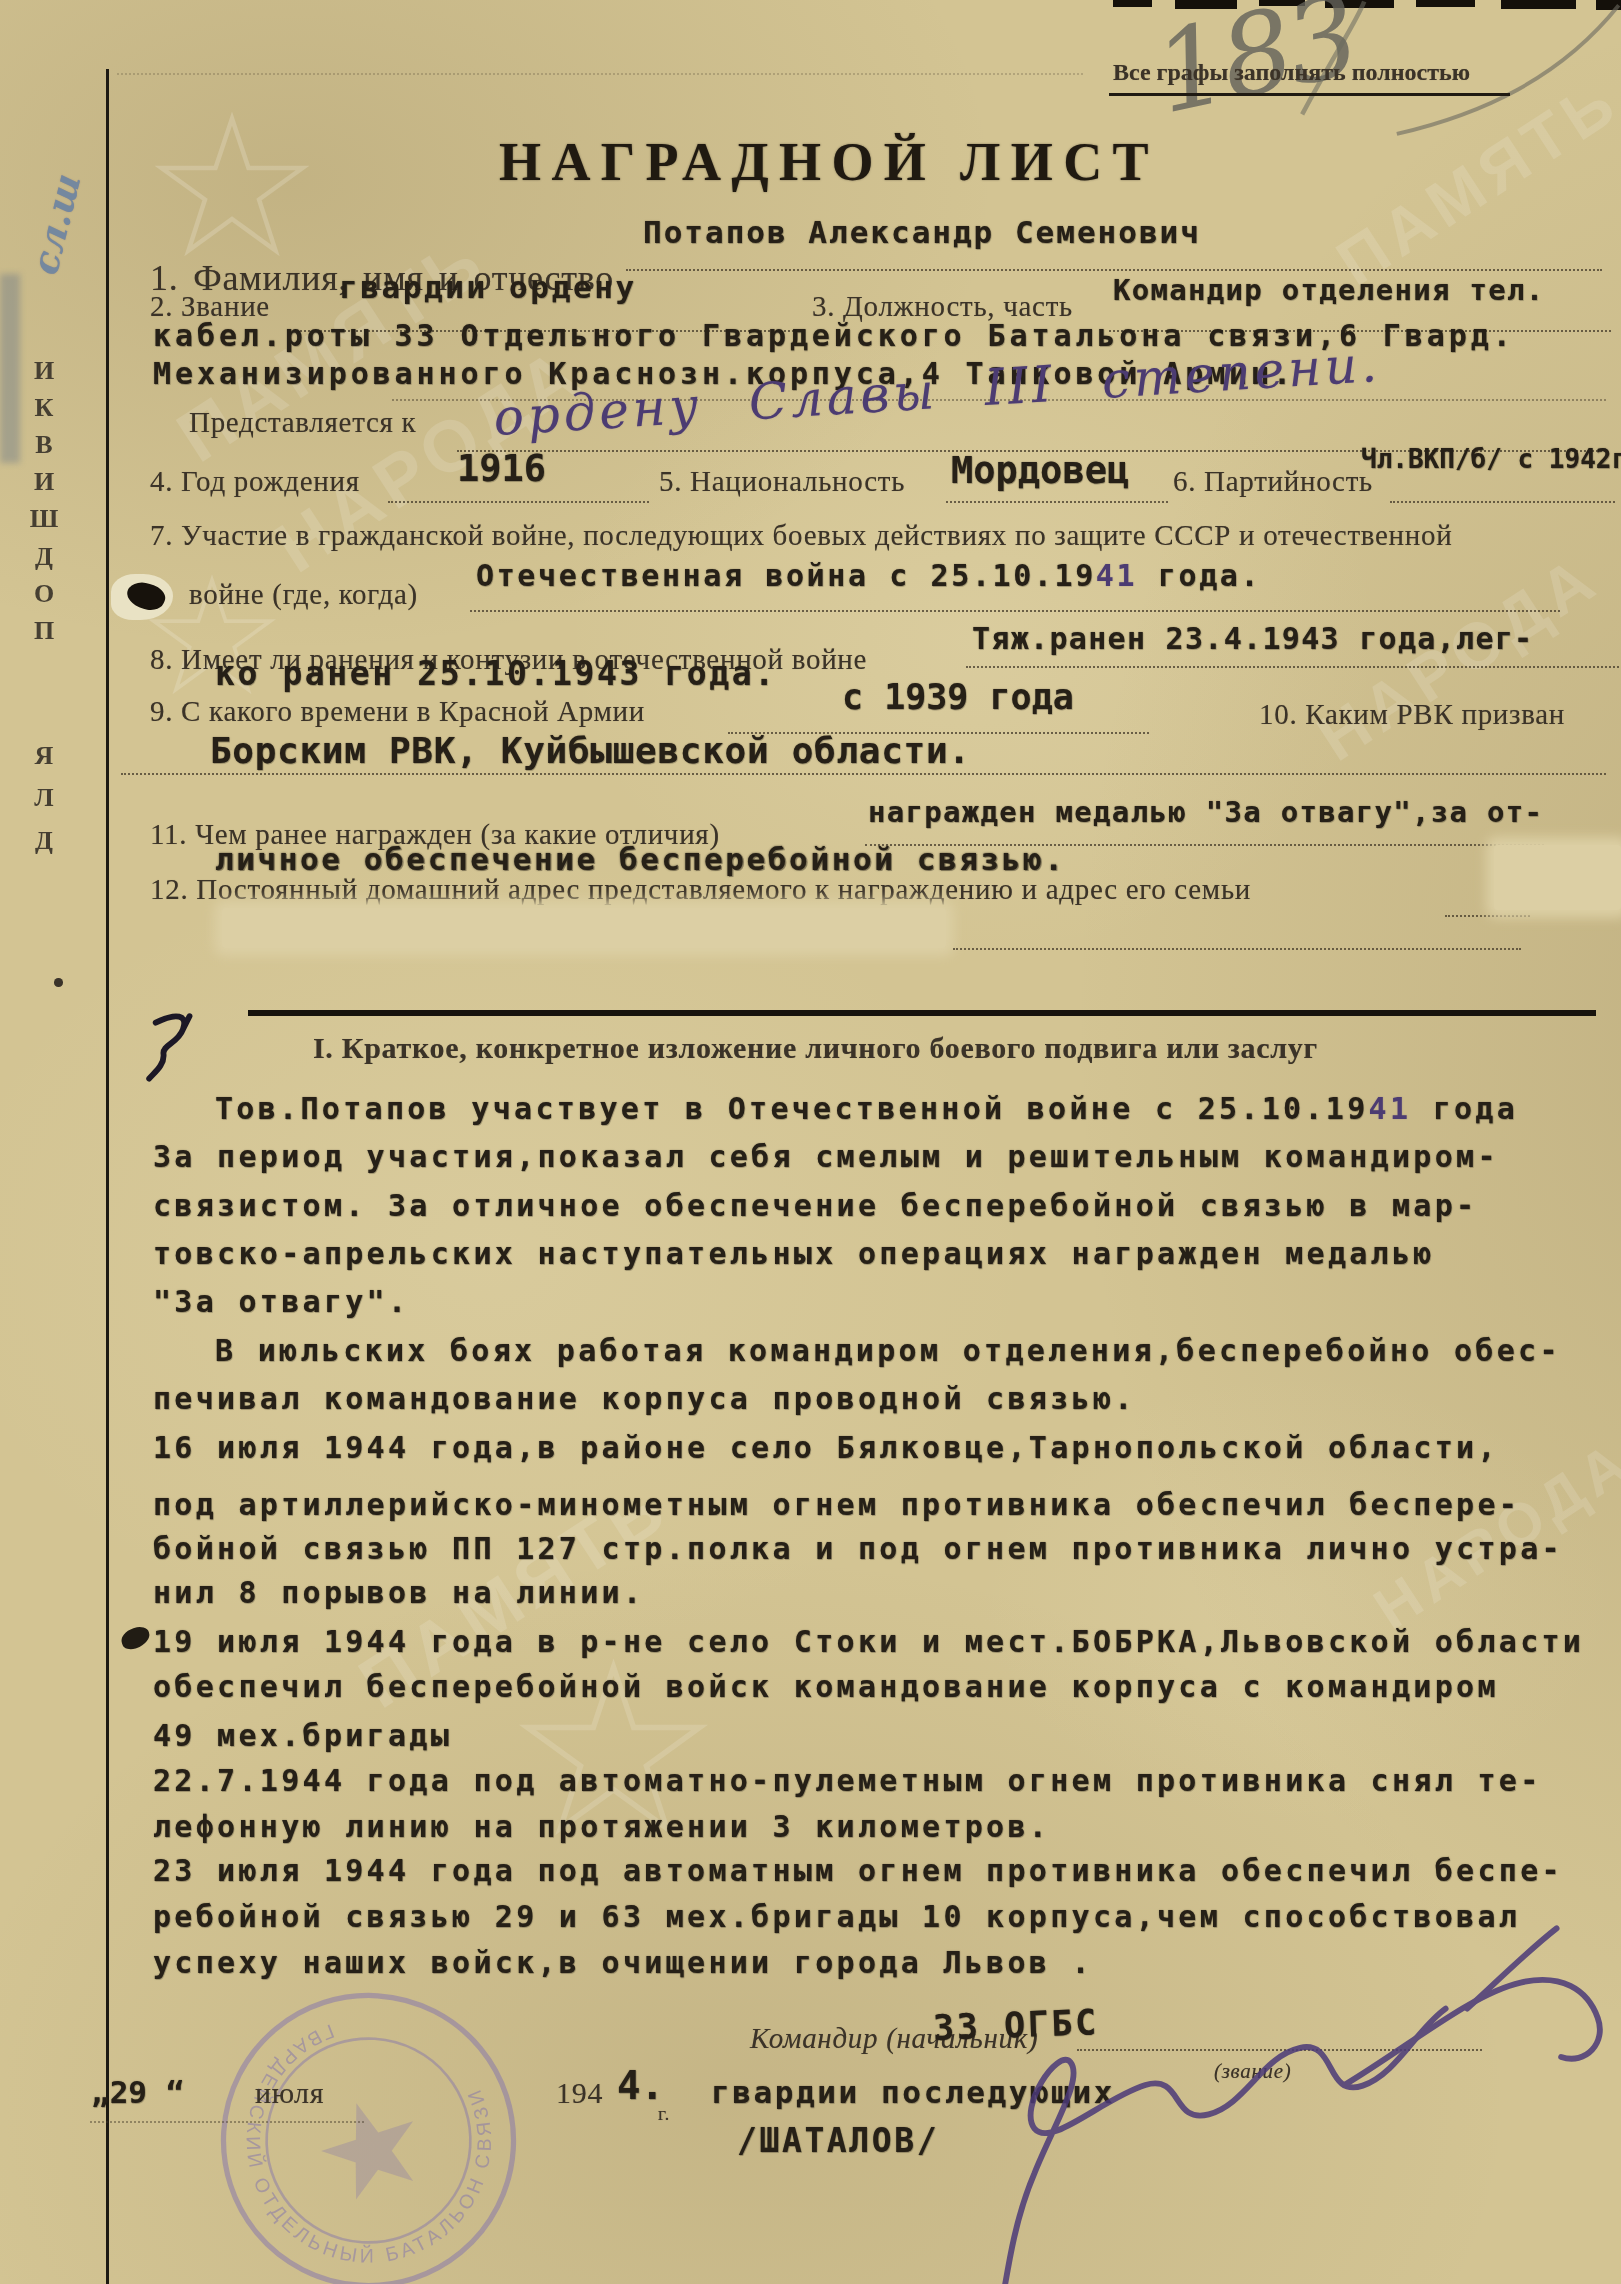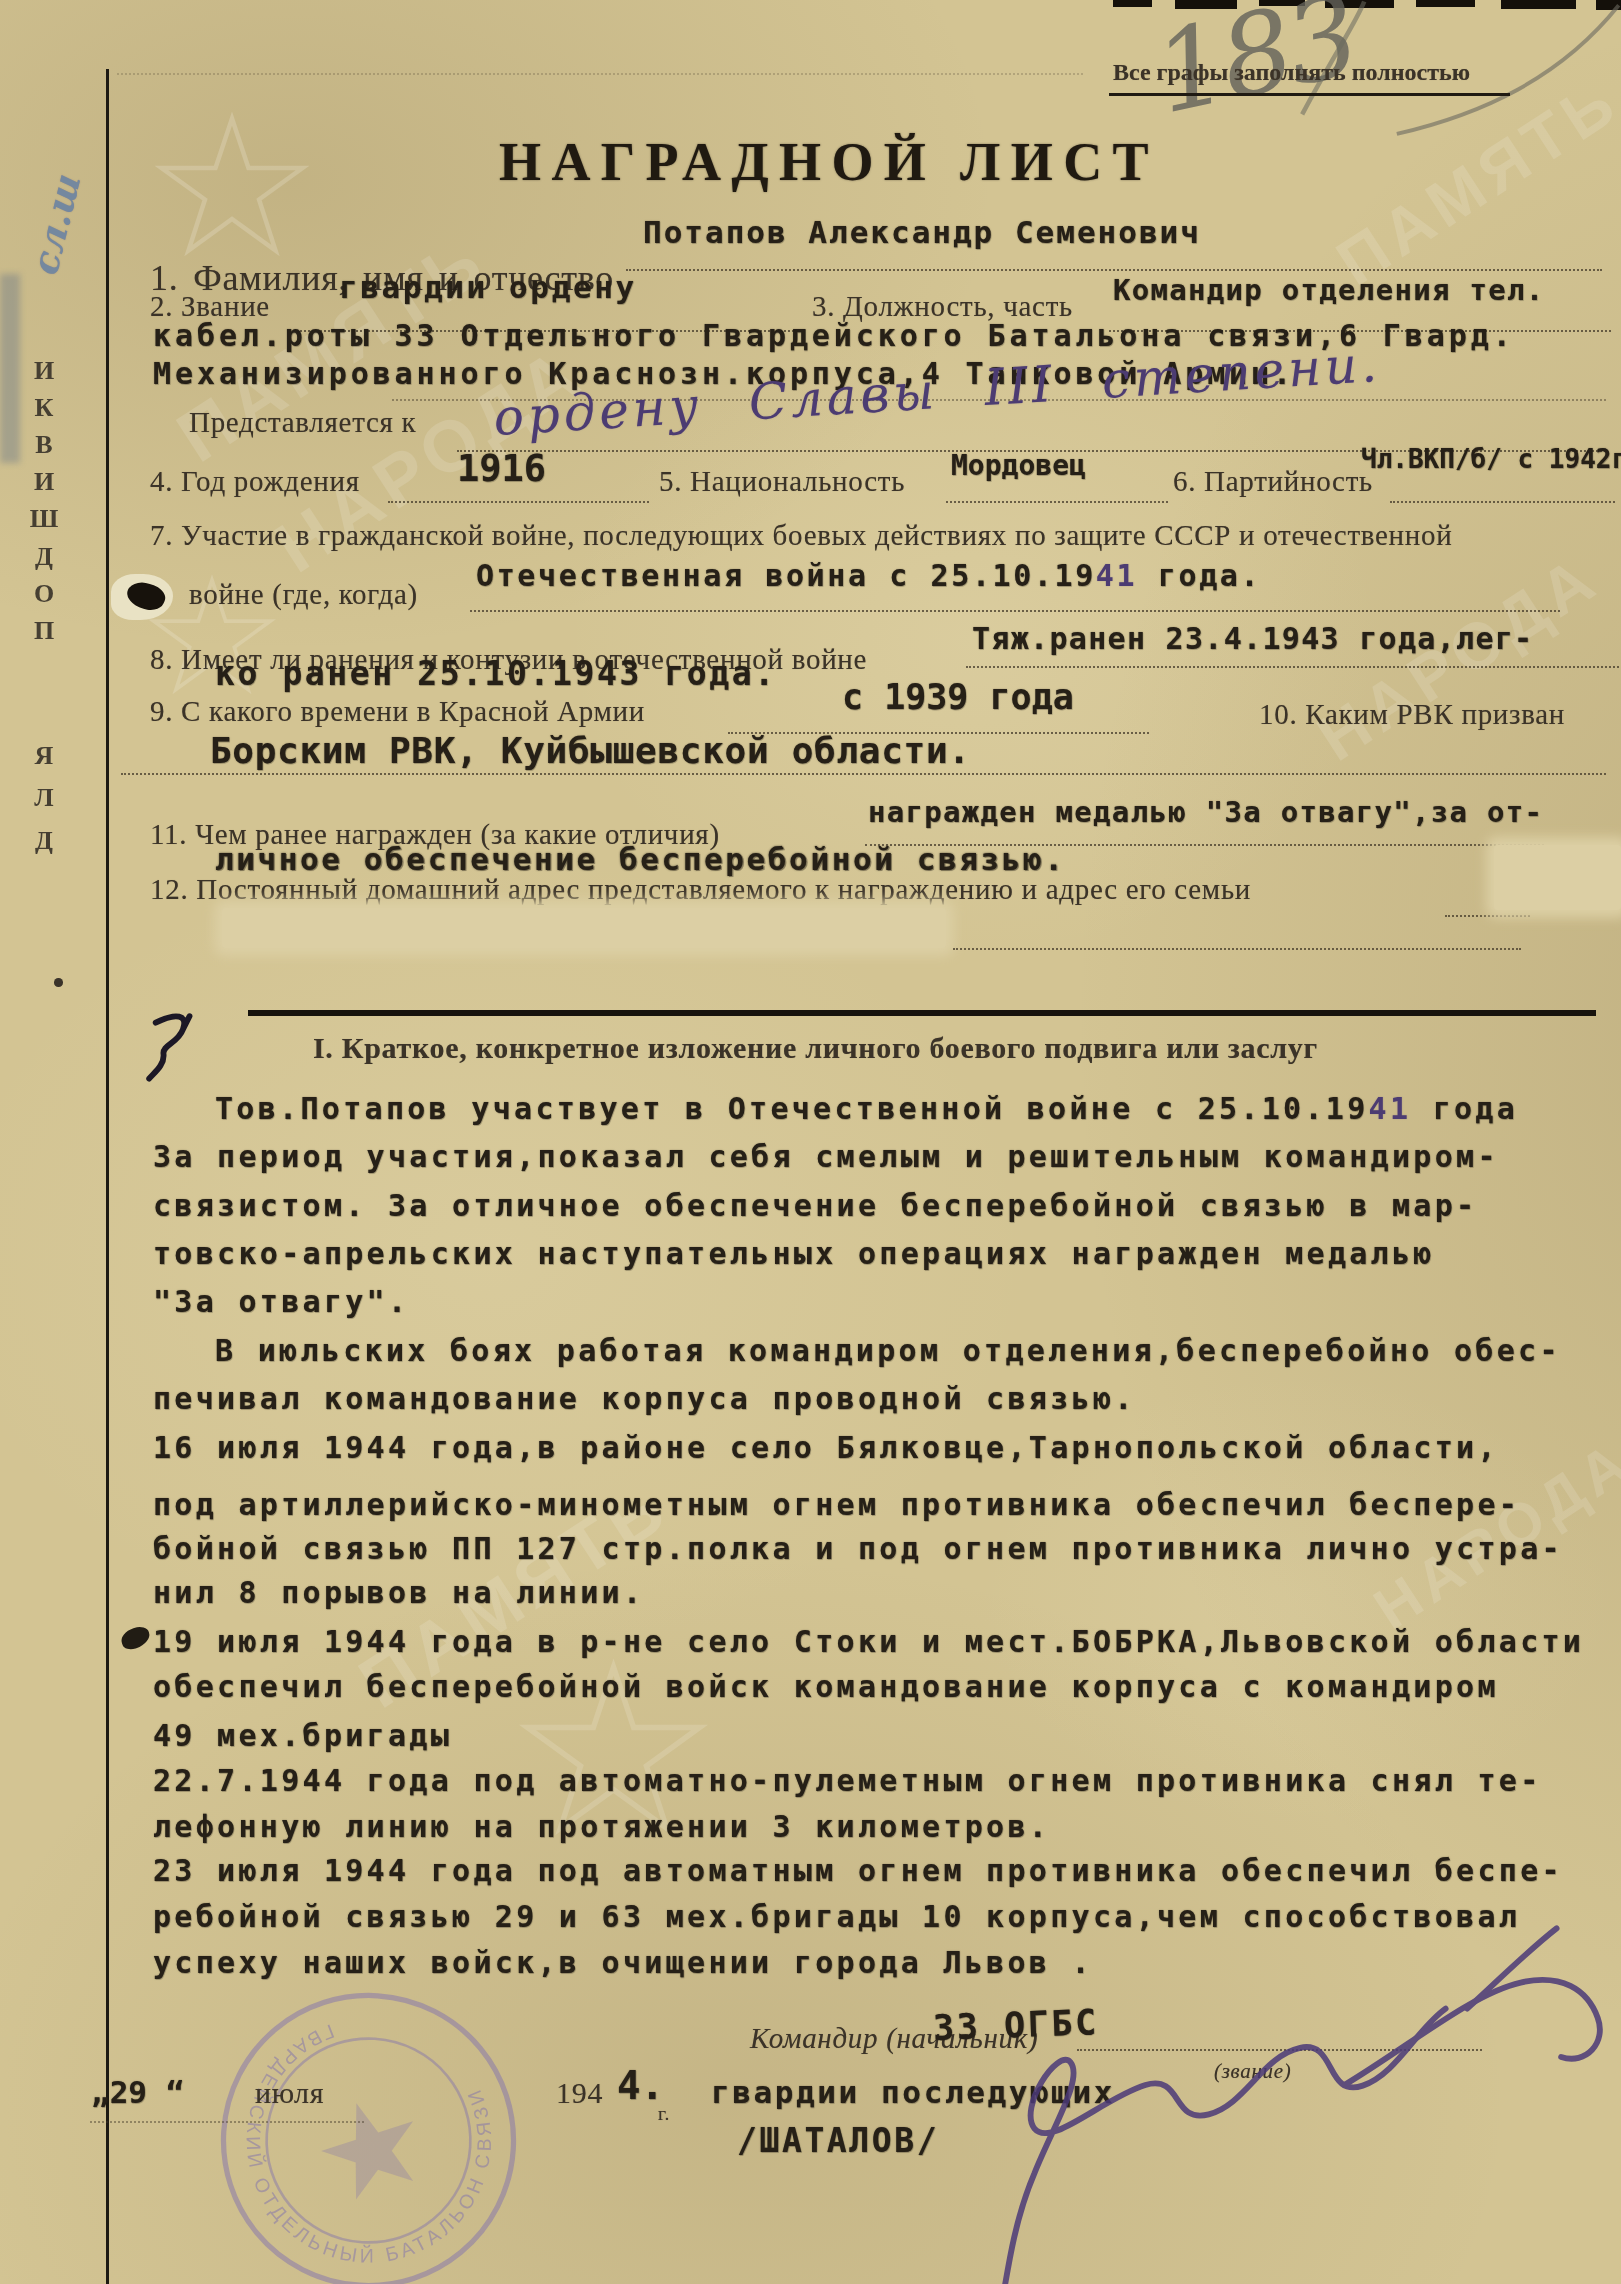--- a/index.html
+++ b/index.html
@@ -108,21 +108,21 @@
   <div class="dl" style="left:392px;top:399px;width:1214px;opacity:.6;"></div>
 
   <div class="a lbl" style="left:189px;top:406px;">Представляется к</div>
   <div class="dl" style="left:457px;top:450px;width:1149px;"></div>
   <div class="a hand" style="left:493px;top:362px;font-size:50px;letter-spacing:3.9px;word-spacing:27px;transform:rotate(-3.5deg);">ордену Славы III степени.</div>
 
   <div class="a lbl" style="left:150px;top:465px;">4. Год рождения</div>
   <div class="a tw" style="left:457px;top:447px;font-size:37px;">1916</div>
   <div class="dl" style="left:388px;top:501px;width:261px;"></div>
   <div class="a lbl" style="left:659px;top:465px;">5. Национальность</div>
-  <div class="a tw" style="left:951px;top:449px;font-size:28px;">Мордовец</div>
+  <div class="a tw" style="left:951px;top:449px;font-size:37px;">Мордовец</div>
   <div class="dl" style="left:946px;top:501px;width:222px;"></div>
   <div class="a lbl" style="left:1173px;top:465px;">6. Партийность</div>
   <div class="a tw" style="left:1361px;top:444px;font-size:26px;">Чл.ВКП/б/ с 1942г</div>
   <div class="dl" style="left:1390px;top:501px;width:225px;"></div>
 
   <div class="a lbl" style="left:150px;top:519px;font-size:29px;">7. Участие в гражданской войне, последующих боевых действиях по защите СССР и отечественной</div>
   <div class="a lbl" style="left:189px;top:578px;">войне (где, когда)</div>
   <div class="a tw" style="left:476px;top:558px;font-size:30px;letter-spacing:2.6px;">
     <span>Отечественная война с 25.10.19</span><span class="ink">41</span><span> года.</span>
   </div>

